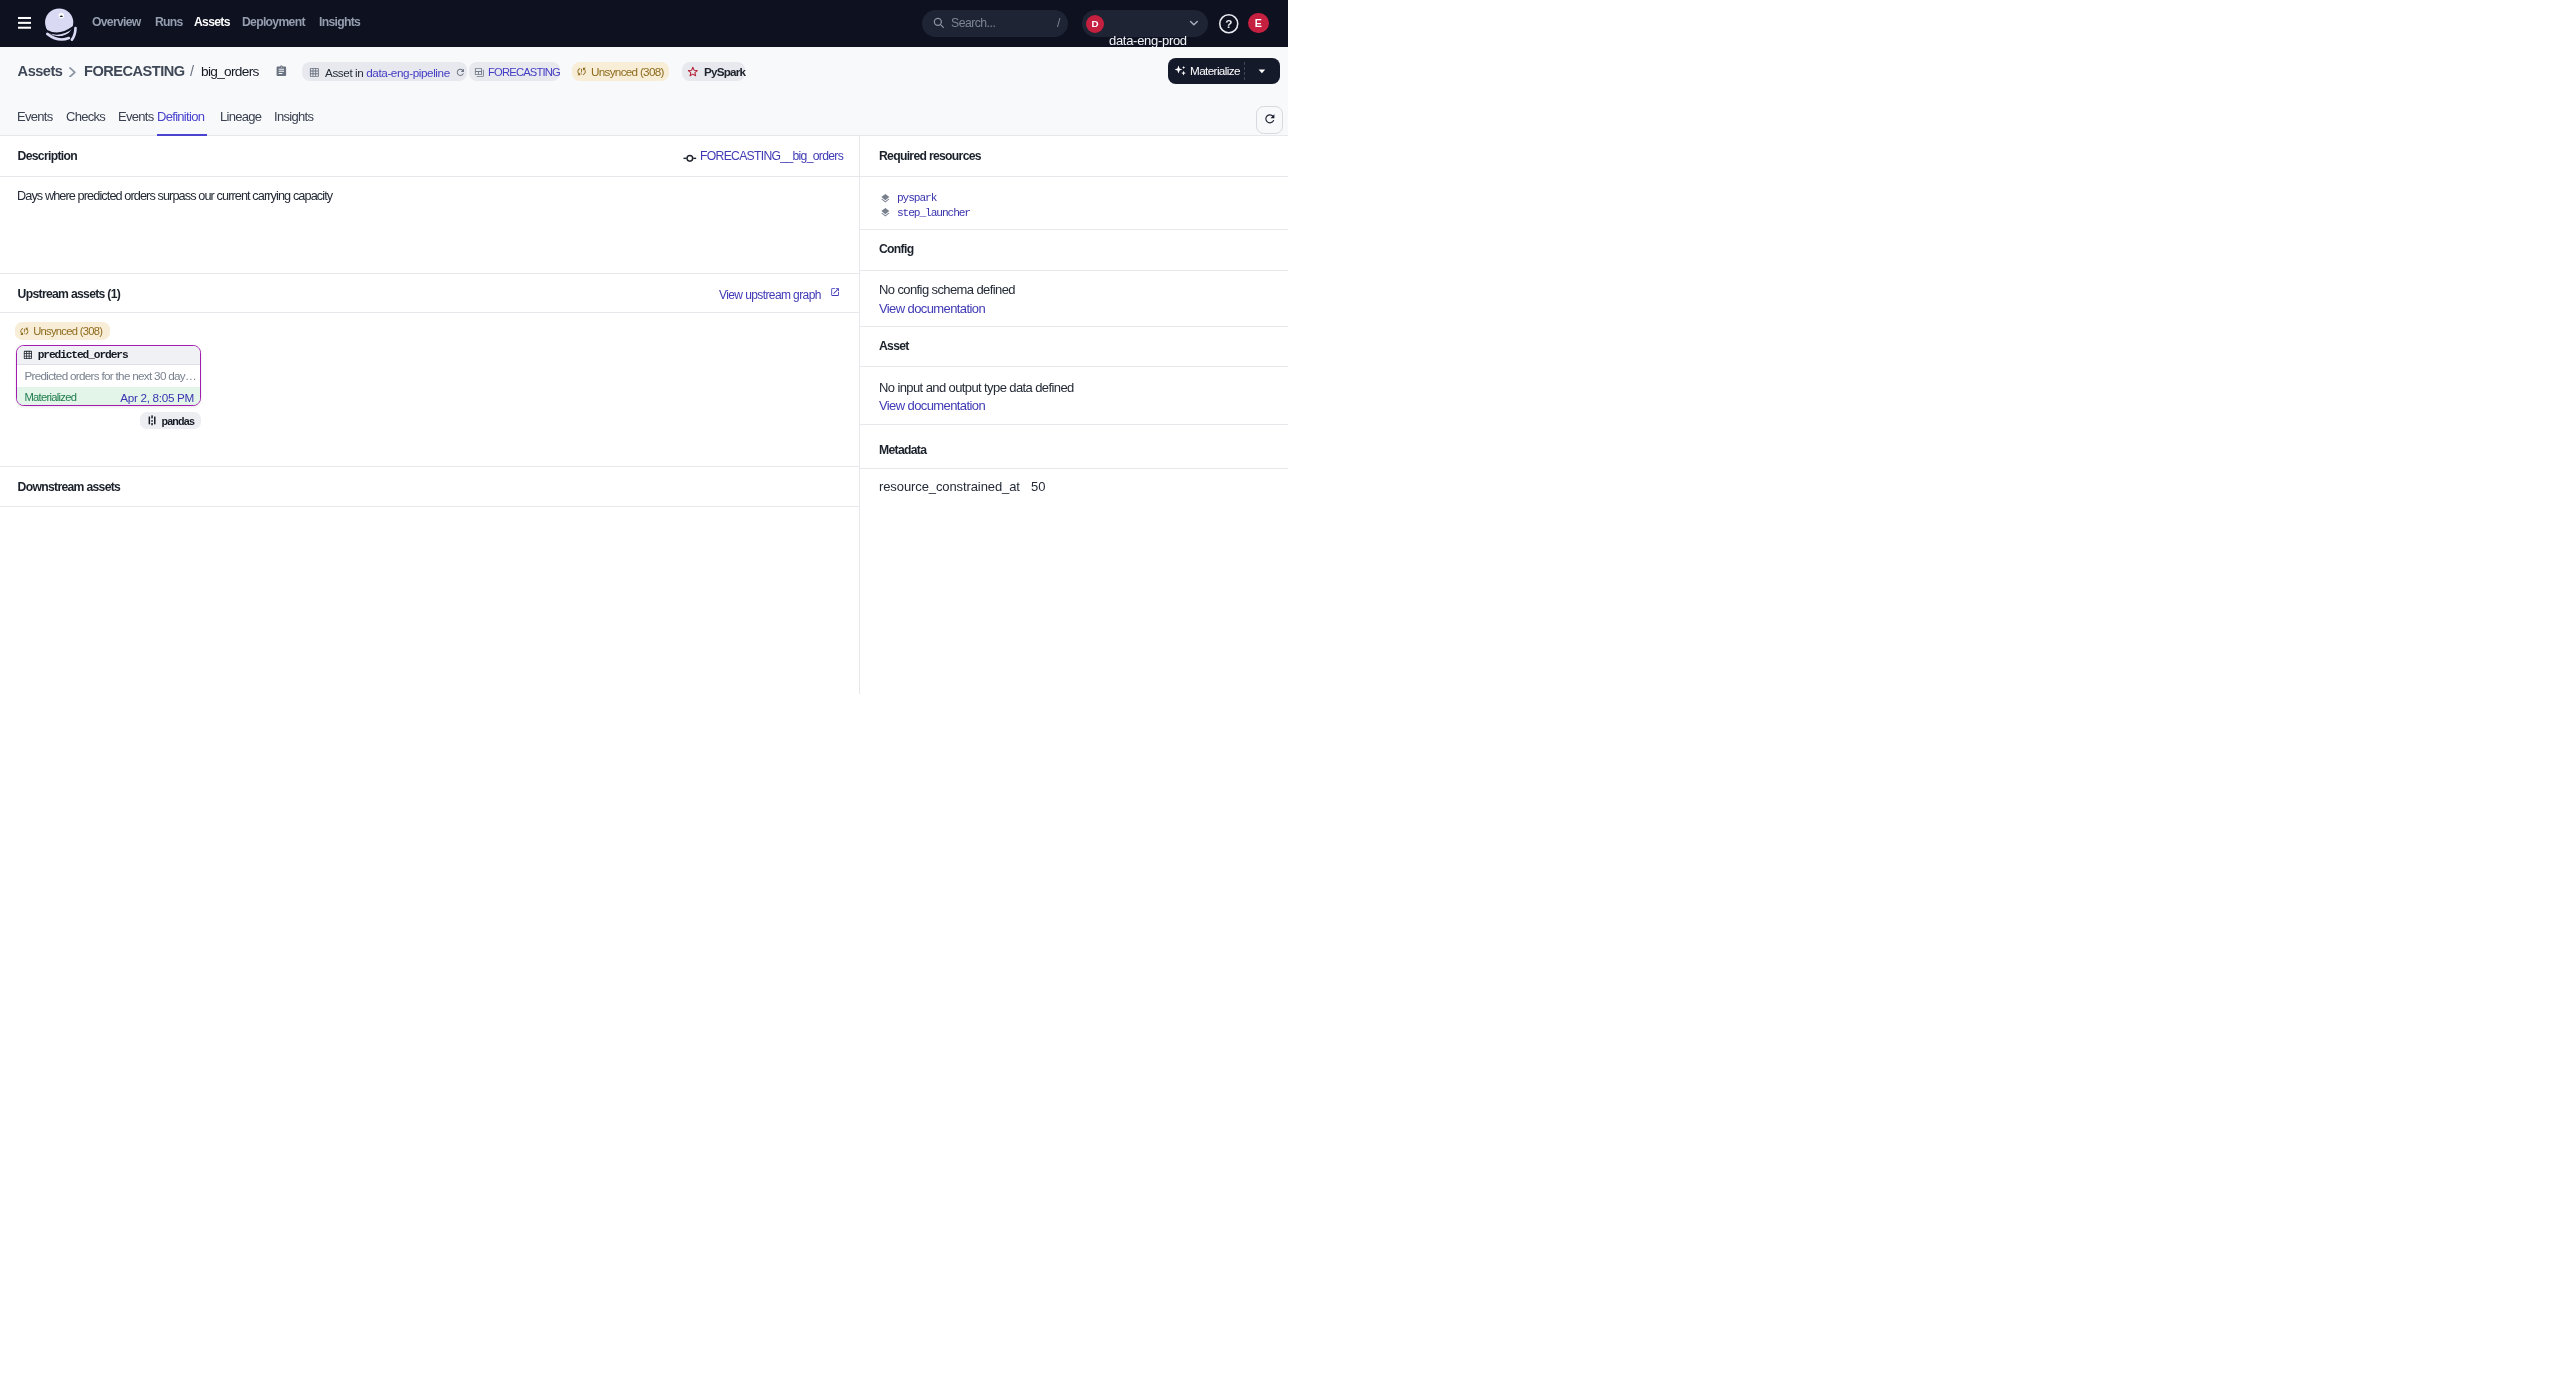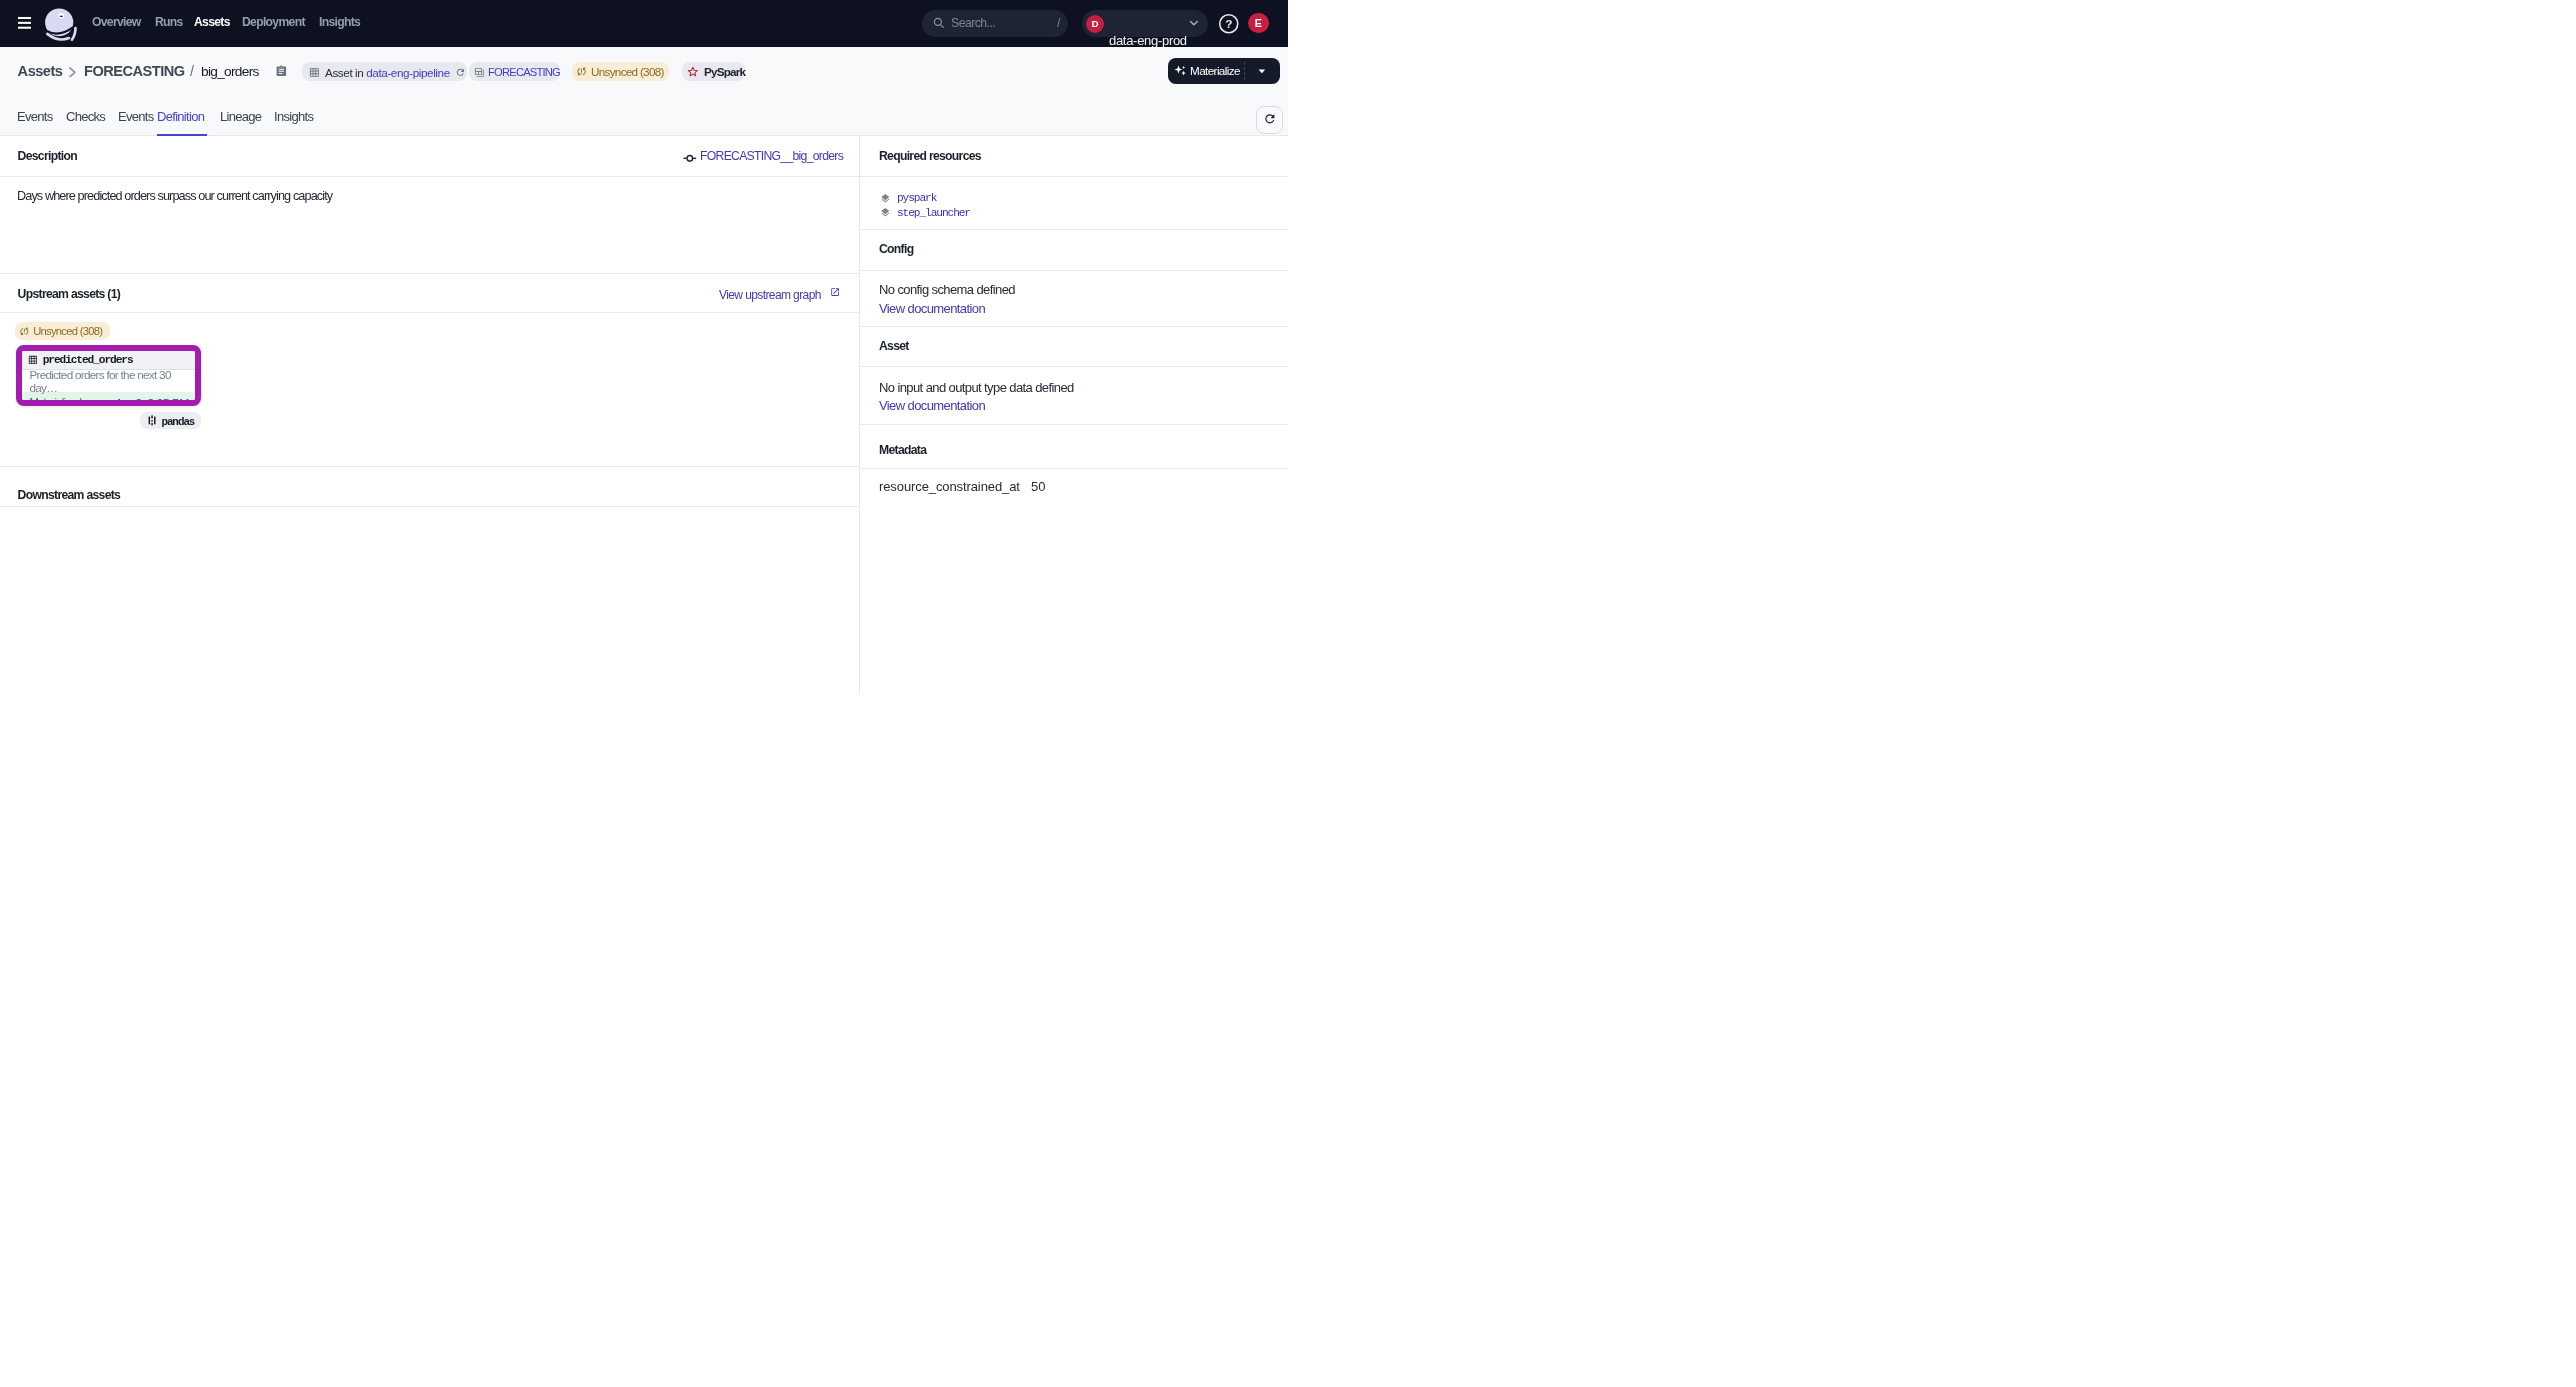--- a/index.html
+++ b/index.html
@@ -157,21 +157,21 @@
         <path d="M19 19H5V5h7V3H5c-1.11 0-2 .9-2 2v14c0 1.1.89 2 2 2h14c1.1 0 2-.9 2-2v-7h-2v7zM14 3v2h3.59l-9.83 9.83 1.41 1.41L19 6.41V10h2V3h-7z" fill="#403ab5"></path>
       </svg>
 
     <div class="abs" style="left:15.4px;top:322px;width:95px;height:18px;border-radius:7.3px;background:#f8edd7;display:flex;align-items:center;">
       <svg style="margin-left:3.7px" width="10.7" height="10.7" viewBox="0 0 24 24">
           <path d="M3 12c0 2.21.91 4.2 2.36 5.64L3 20h6v-6l-2.24 2.24C5.68 15.15 5 13.66 5 12c0-2.61 1.67-4.83 4-5.65V4.26C5.55 5.15 3 8.27 3 12zm18 0c0-2.21-.91-4.2-2.36-5.64L21 4h-6v6l2.24-2.24C18.32 8.85 19 10.34 19 12c0 2.61-1.67 4.83-4 5.65v2.09c3.45-.89 6-4.01 6-7.74zM11 16h2v2h-2zm0-10h2v8h-2z" fill="#8d6b1e"></path>
         </svg>
       <span style="margin-left:3.4px;font-size:11.2px;letter-spacing:-0.7px;color:#8d6b1e;">Unsynced (308)</span>
     </div>
 
-    <div class="abs" style="left:16.3px;top:345px;width:185px;height:61px;border-radius:7.8px;border:6px solid #a21caf;background:#fff;box-shadow:0 1px 2.9px rgba(16,21,31,0.10);overflow:hidden;">
+    <div class="abs" style="left:16.3px;top:345px;width:185px;height:61px;border-radius:7.8px;border:1px solid #a21caf;background:#fff;box-shadow:0 1px 2.9px rgba(16,21,31,0.10);overflow:hidden;">
       <div style="height:19px;background:#f0f1f5;border-bottom:1px solid #dcdfe6;display:flex;align-items:center;">
         <svg style="margin-left:5.7px" width="9.8" height="9.8" viewBox="0 0 24 24">
             <path d="M20 2H4c-1.1 0-2 .9-2 2v16c0 1.1.9 2 2 2h16c1.1 0 2-.9 2-2V4c0-1.1-.9-2-2-2zM8 20H4v-4h4v4zm0-6H4v-4h4v4zm0-6H4V4h4v4zm6 12h-4v-4h4v4zm0-6h-4v-4h4v4zm0-6h-4V4h4v4zm6 12h-4v-4h4v4zm0-6h-4v-4h4v4zm0-6h-4V4h4v4z" fill="#1d222c"></path>
           </svg>
         <span class="mono" style="margin-left:4.9px;font-size:11.2px;font-weight:700;letter-spacing:-1.1px;color:#141923;">predicted_orders</span>
       </div>
       <div style="height:21.5px;display:flex;align-items:center;">
         <span style="margin-left:7.1px;font-size:11.7px;letter-spacing:-0.7px;color:#79828f;">Predicted orders for the next 30 day…</span>
       </div>
       <div style="height:21px;background:#e3f5e9;display:flex;align-items:center;justify-content:space-between;">
@@ -186,21 +186,21 @@
         <rect x="3.4" y="0.4" width="1.5" height="3.1" fill="#141923"></rect>
         <rect x="3.4" y="5.3" width="1.5" height="1.6" fill="#141923"></rect>
         <rect x="3.4" y="8.2" width="1.5" height="2.4" fill="#141923"></rect>
         <rect x="6.2" y="1.6" width="1.5" height="8" fill="#141923"></rect>
       </svg>
       <span style="margin-left:4.4px;font-size:10.7px;font-weight:700;letter-spacing:-0.8px;color:#141923;">pandas</span>
     </div>
 
     <div class="hline" style="left:0;top:466px;width:859px;"></div>
     <div class="hline" style="left:0;top:506px;width:859px;"></div>
-    <span class="abs hdr" style="left:17.6px;top:480px;line-height:15.6px;margin-top:8px;">Downstream assets</span>
+    <span class="abs hdr" style="left:17.6px;top:480px;line-height:15.6px;">Downstream assets</span>
   </div>
   <div id="panel">
     <div class="vline" style="left:859px;top:136px;height:558px;"></div>
     <div class="hline" style="left:860px;top:176px;width:428px;"></div>
     <span class="abs hdr" style="left:879px;top:149px;line-height:15.6px;">Required resources</span>
 
     <svg class="abs" style="left:880px;top:193px" width="10.7" height="10.7" viewBox="0 0 24 24">
         <path d="M11.99 18.54l-7.37-5.73L3 14.07l9 7 9-7-1.63-1.27-7.38 5.74zM12 16l7.36-5.73L21 9l-9-7-9 7 1.63 1.27L12 16z" fill="#787f8d"></path>
       </svg>
     <svg class="abs" style="left:880px;top:207px" width="10.7" height="10.7" viewBox="0 0 24 24">

